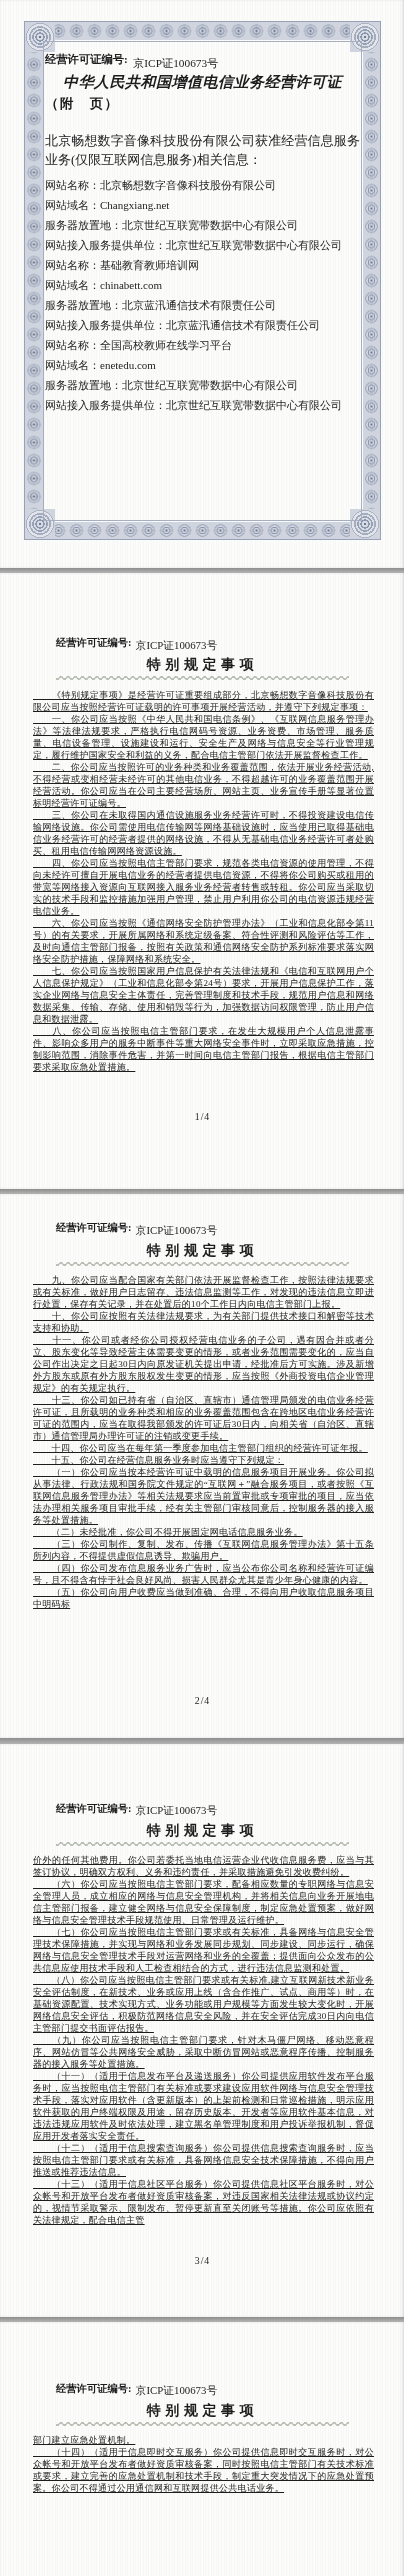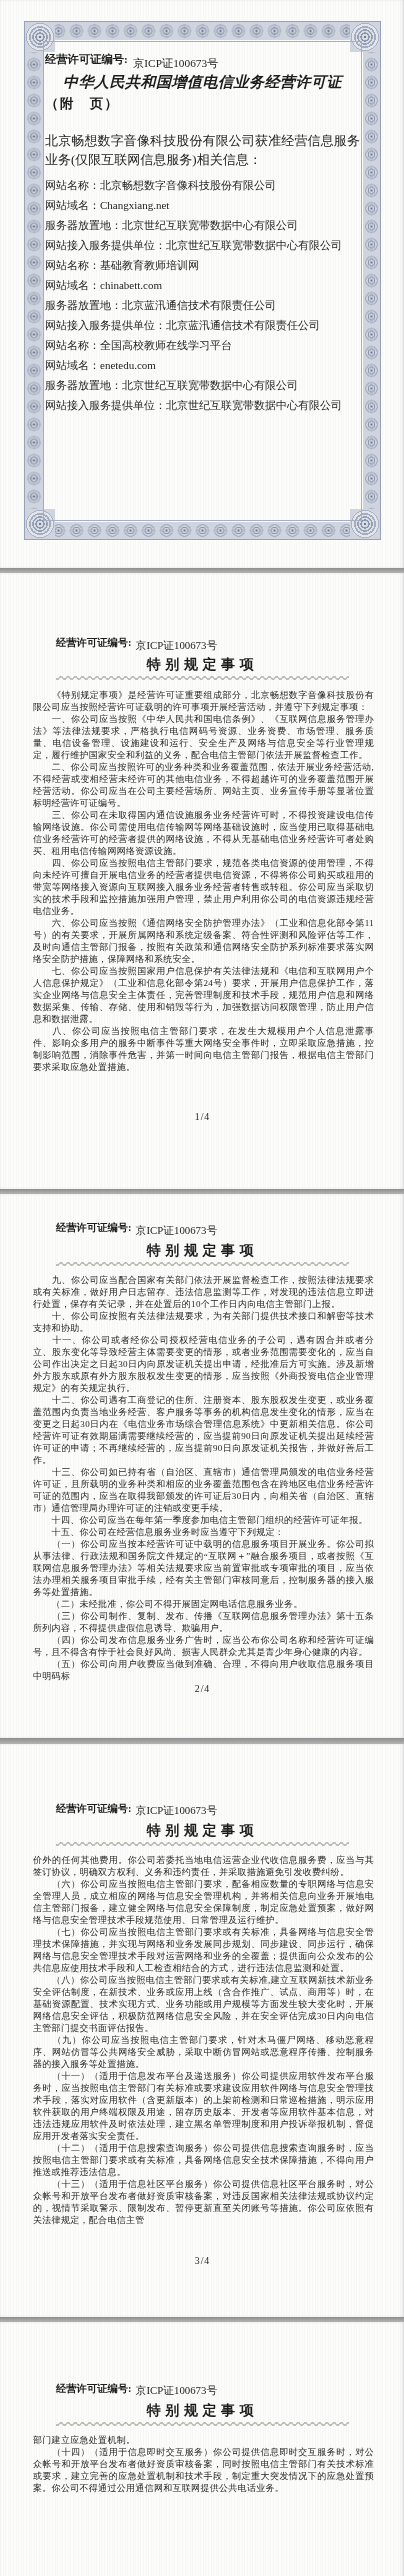--- a/index.html
+++ b/index.html
@@ -59,28 +59,28 @@
   .sp-head { margin-left:56px; font-size:10.3px; font-weight:600; }
   .sp-num { font-weight:400; margin-left:4.1px; position:relative; top:2.6px; font-size:10.8px; }
   .sp-title { text-align:center; font-size:14px; font-weight:700; letter-spacing:4.6px; margin:6.2px 0 2.1px; }
   .zigzag {
     width:293px; height:4.1px; margin:1px auto 0; opacity:.85;
     background:
       linear-gradient(135deg, transparent 40%, var(--zigzag,#aeb4a8) 40% 58%, transparent 58%) 0 0 / 7.2px 4.1px repeat-x,
       linear-gradient(45deg,  transparent 40%, var(--zigzag,#aeb4a8) 40% 58%, transparent 58%) 3.6px 0 / 7.2px 4.1px repeat-x;
   }
   .sp-body { margin:8.2px 31px 0 33px; text-align:justify; font-size:9px; line-height:12px; letter-spacing:0.3px; }
-  .sp-body p { margin:0; }
+  .sp-body p { margin:0;text-decoration:underline; }
   .page-num { position:absolute; left:0; right:0; text-align:center; font-size:9.8px; letter-spacing:1px; }
   .p2 .sp-head{margin-top:63px}
   .p3 .sp-head{margin-top:27px}
   .p4 .sp-head{margin-top:58px}
   .p5 .sp-head{margin-top:60px}
   .p2 .page-num{bottom:67px}
-  .p3 .page-num{bottom:44px}
+  .p3 .page-num{bottom:32px}
   .p4 .page-num{bottom:51px}
 </style>
 </head>
 <body>
 
 <div class="stage">
 
   <section class="page p1">
     <div class="cert-frame">
       <div class="band b-top"></div>
@@ -156,21 +156,20 @@
     <div class="sp-head">
       <span>经营许可证编号:</span><span class="sp-num">京ICP证100673号</span>
     </div>
     <h2 class="sp-title">特别规定事项</h2>
     <div class="zigzag"></div>
     <div class="sp-body">
 
     <p>　　九、你公司应当配合国家有关部门依法开展监督检查工作，按照法律法规要求或有关标准，做好用户日志留存、违法信息监测等工作，对发现的违法信息立即进行处置，保存有关记录，并在处置后的10个工作日内向电信主管部门上报。</p>
         <p>　　十、你公司应按照有关法律法规要求，为有关部门提供技术接口和解密等技术支持和协助。</p>
         <p>　　十一、你公司或者经你公司授权经营电信业务的子公司，遇有因合并或者分立、股东变化等导致经营主体需要变更的情形，或者业务范围需要变化的，应当自公司作出决定之日起30日内向原发证机关提出申请，经批准后方可实施。涉及新增外方股东或原有外方股东股权发生变更的情形，应当按照《外商投资电信企业管理规定》的有关规定执行。</p>
-        <p>　　十二、你公司遇有工商登记的住所、注册资本、股东股权发生变更，或业务覆盖范围内负责当地业务经营、客户服务等事务的机构信息发生变化的情形，应当在变更之日起30日内在《电信业务市场综合管理信息系统》中更新相关信息。你公司经营许可证有效期届满需要继续经营的，应当提前90日向原发证机关提出延续经营许可证的申请；不再继续经营的，应当提前90日向原发证机关报告，并做好善后工作。</p>
         <p>　　十三、你公司如已持有省（自治区、直辖市）通信管理局颁发的电信业务经营许可证，且所载明的业务种类和相应的业务覆盖范围包含在跨地区电信业务经营许可证的范围内，应当在取得我部颁发的许可证后30日内，向相关省（自治区、直辖市）通信管理局办理许可证的注销或变更手续。</p>
         <p>　　十四、你公司应当在每年第一季度参加电信主管部门组织的经营许可证年报。</p>
         <p>　　十五、你公司在经营信息服务业务时应当遵守下列规定：</p>
         <p>　　（一）你公司应当按本经营许可证中载明的信息服务项目开展业务。你公司拟从事法律、行政法规和国务院文件规定的“互联网＋”融合服务项目，或者按照《互联网信息服务管理办法》等相关法规要求应当前置审批或专项审批的项目，应当依法办理相关服务项目审批手续，经有关主管部门审核同意后，控制服务器的接入服务等处置措施。</p>
         <p>　　（二）未经批准，你公司不得开展固定网电话信息服务业务。</p>
         <p>　　（三）你公司制作、复制、发布、传播《互联网信息服务管理办法》第十五条所列内容，不得提供虚假信息诱导、欺骗用户。</p>
         <p>　　（四）你公司发布信息服务业务广告时，应当公布你公司名称和经营许可证编号，且不得含有悖于社会良好风尚、损害人民群众尤其是青少年身心健康的内容。</p>
         <p>　　（五）你公司向用户收费应当做到准确、合理，不得向用户收取信息服务项目中明码标</p>
       </div>
     <div class="page-num">2/4</div>

